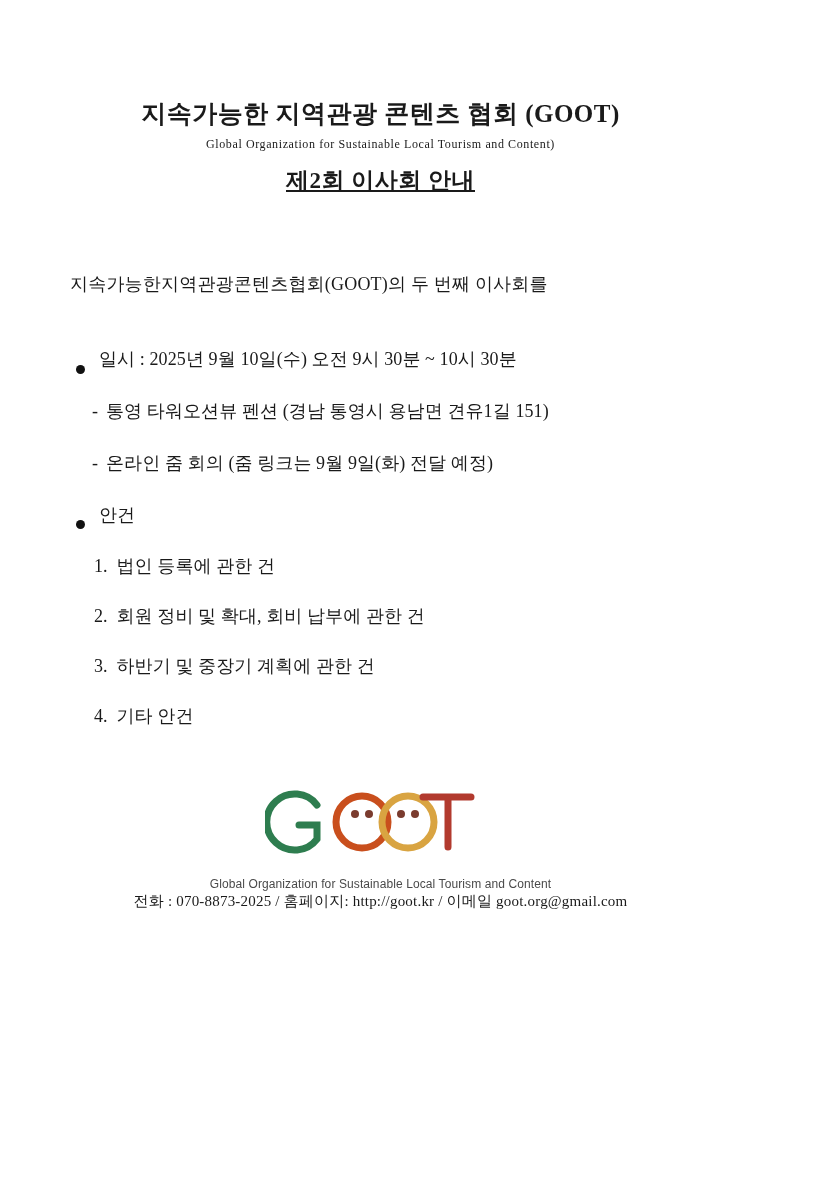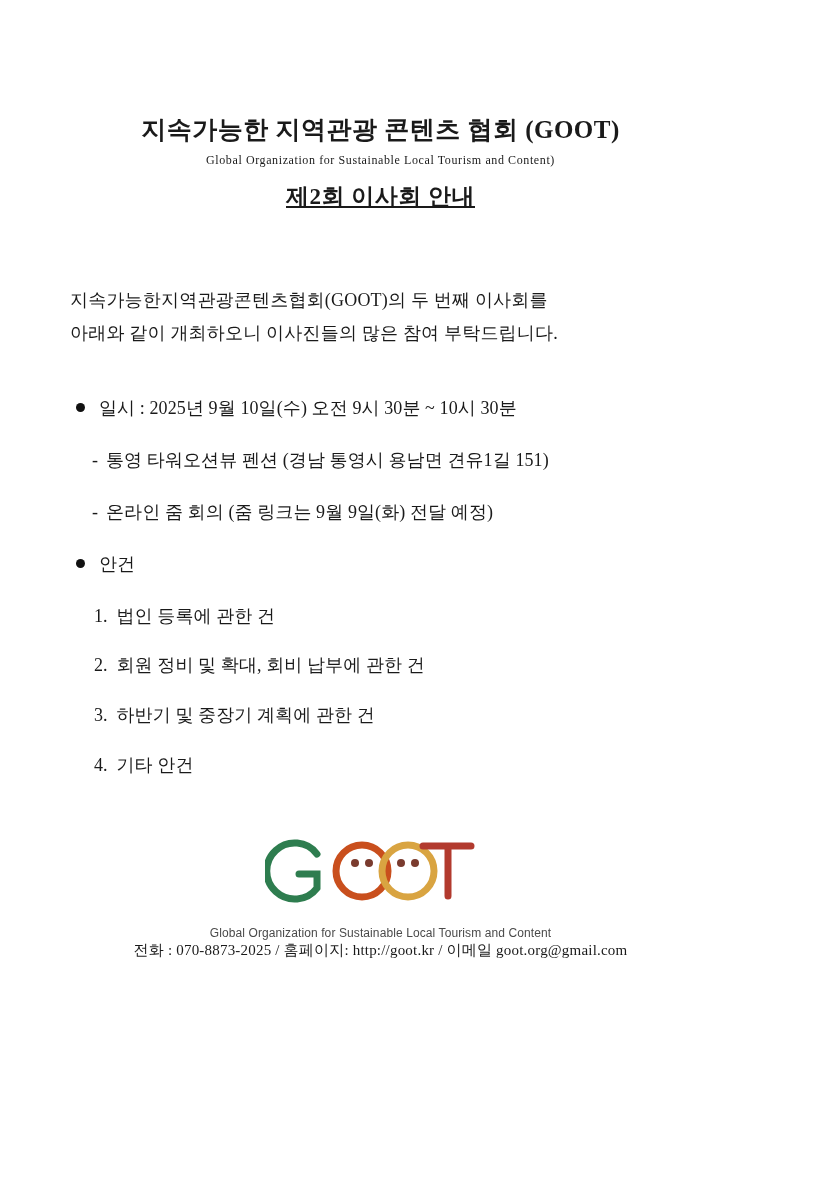--- a/index.html
+++ b/index.html
@@ -12,21 +12,21 @@
     background: #ffffff;
     font-family: "Liberation Serif", serif;
     color: #1a1a1a;
     position: relative;
     overflow: hidden;
   }
   .page {
     width: 761px;
     height: 1181px;
     box-sizing: border-box;
-    padding: 16px 70px;
+    padding: 0 70px;
     position: relative;
   }
 
   
   .header {
     text-align: center;
     padding-top: 98px;
   }
   .title-ko {
     font-size: 25px;
@@ -60,21 +60,21 @@
   }
 
   
   .body-list {
     margin-top: 44px;
     font-size: 18px;
     line-height: 1.6;
   }
   .bullet-row {
     display: flex;
-    align-items: flex-start;
+    align-items: flex-end;
     margin-bottom: 23px;
     padding-left: 6px;
   }
   .bullet-dot {
     flex: 0 0 auto;
     width: 9px;
     height: 9px;
     border-radius: 50%;
     background: #111;
     margin-top: 9px;
@@ -147,21 +147,20 @@
 <div class="page">
 
   <div class="header">
     <div class="title-ko">지속가능한 지역관광 콘텐츠 협회 (GOOT)</div>
     <div class="title-en">Global Organization for Sustainable Local Tourism and Content)</div>
     <div class="title-sub">제2회 이사회 안내</div>
   </div>
 
   <div class="intro">
     <span class="line">지속가능한지역관광콘텐츠협회(GOOT)의 두 번째 이사회를</span>
-    <span class="line">아래와 같이 개최하오니 이사진들의 많은 참여 부탁드립니다.</span>
   </div>
 
   <div class="body-list">
 
     <div class="bullet-row">
       <span class="bullet-dot"></span>
       <span class="bullet-text">일시 : 2025년 9월 10일(수) 오전 9시 30분 ~ 10시 30분</span>
     </div>
 
 

